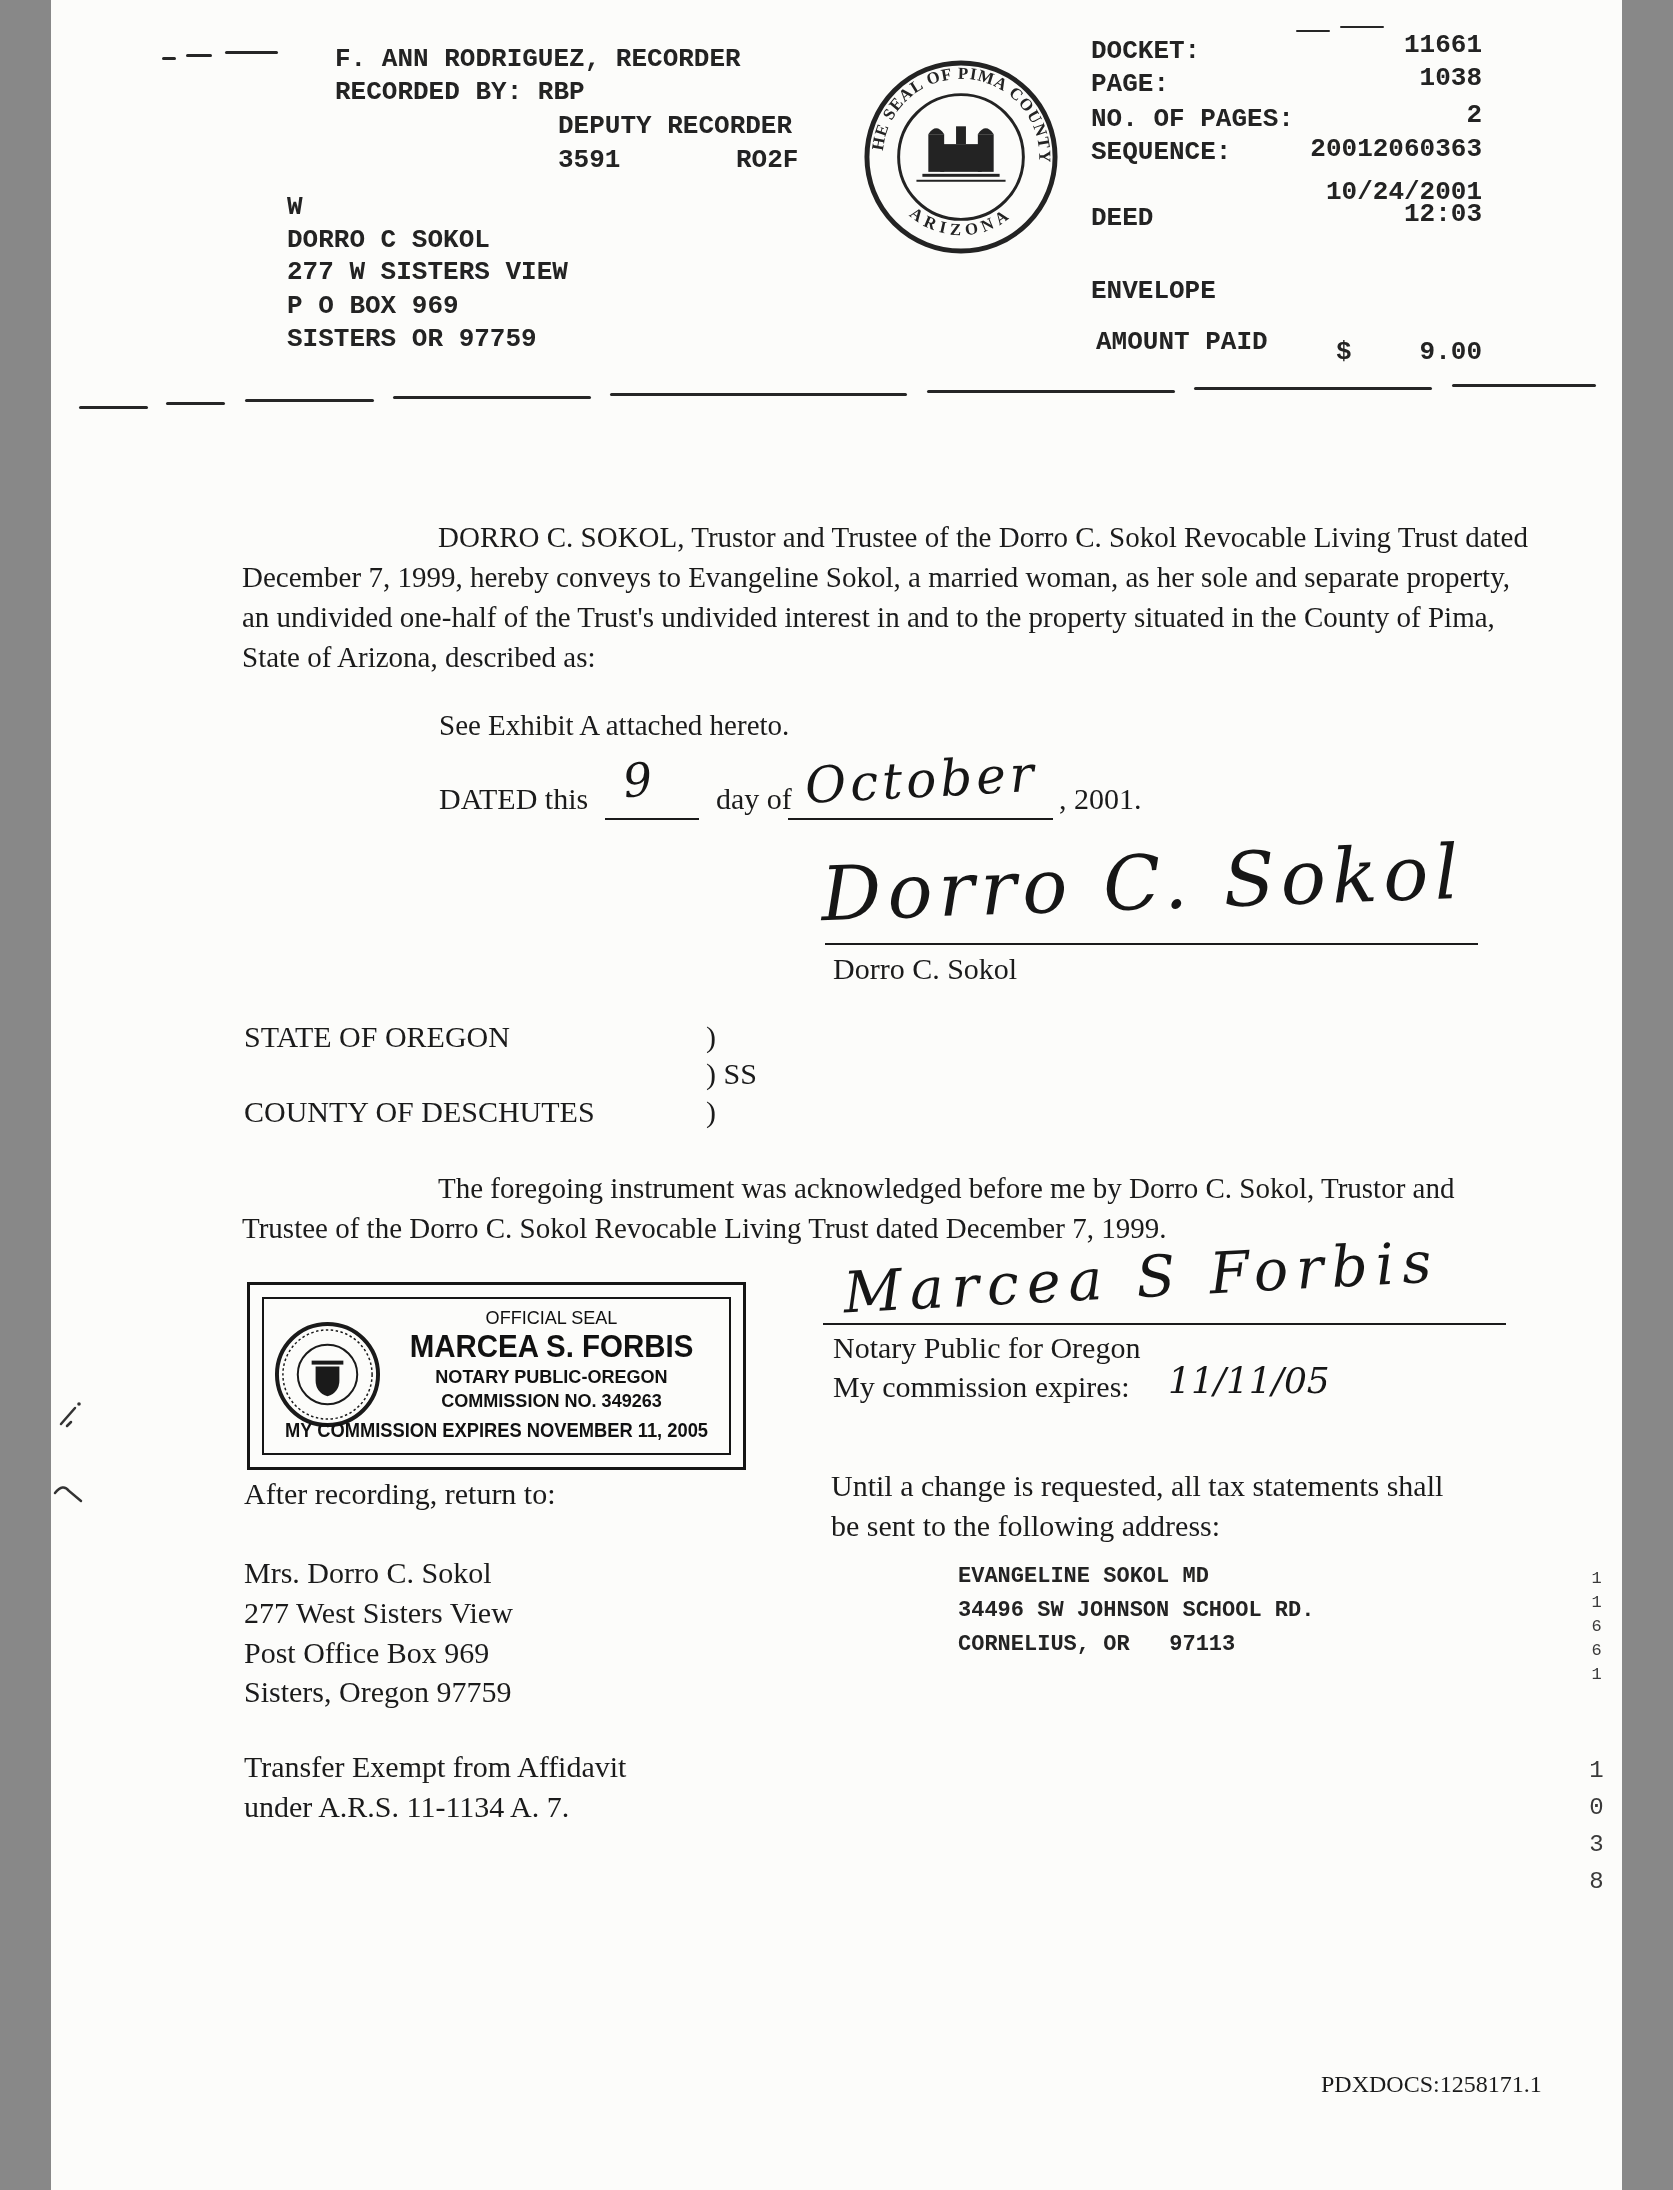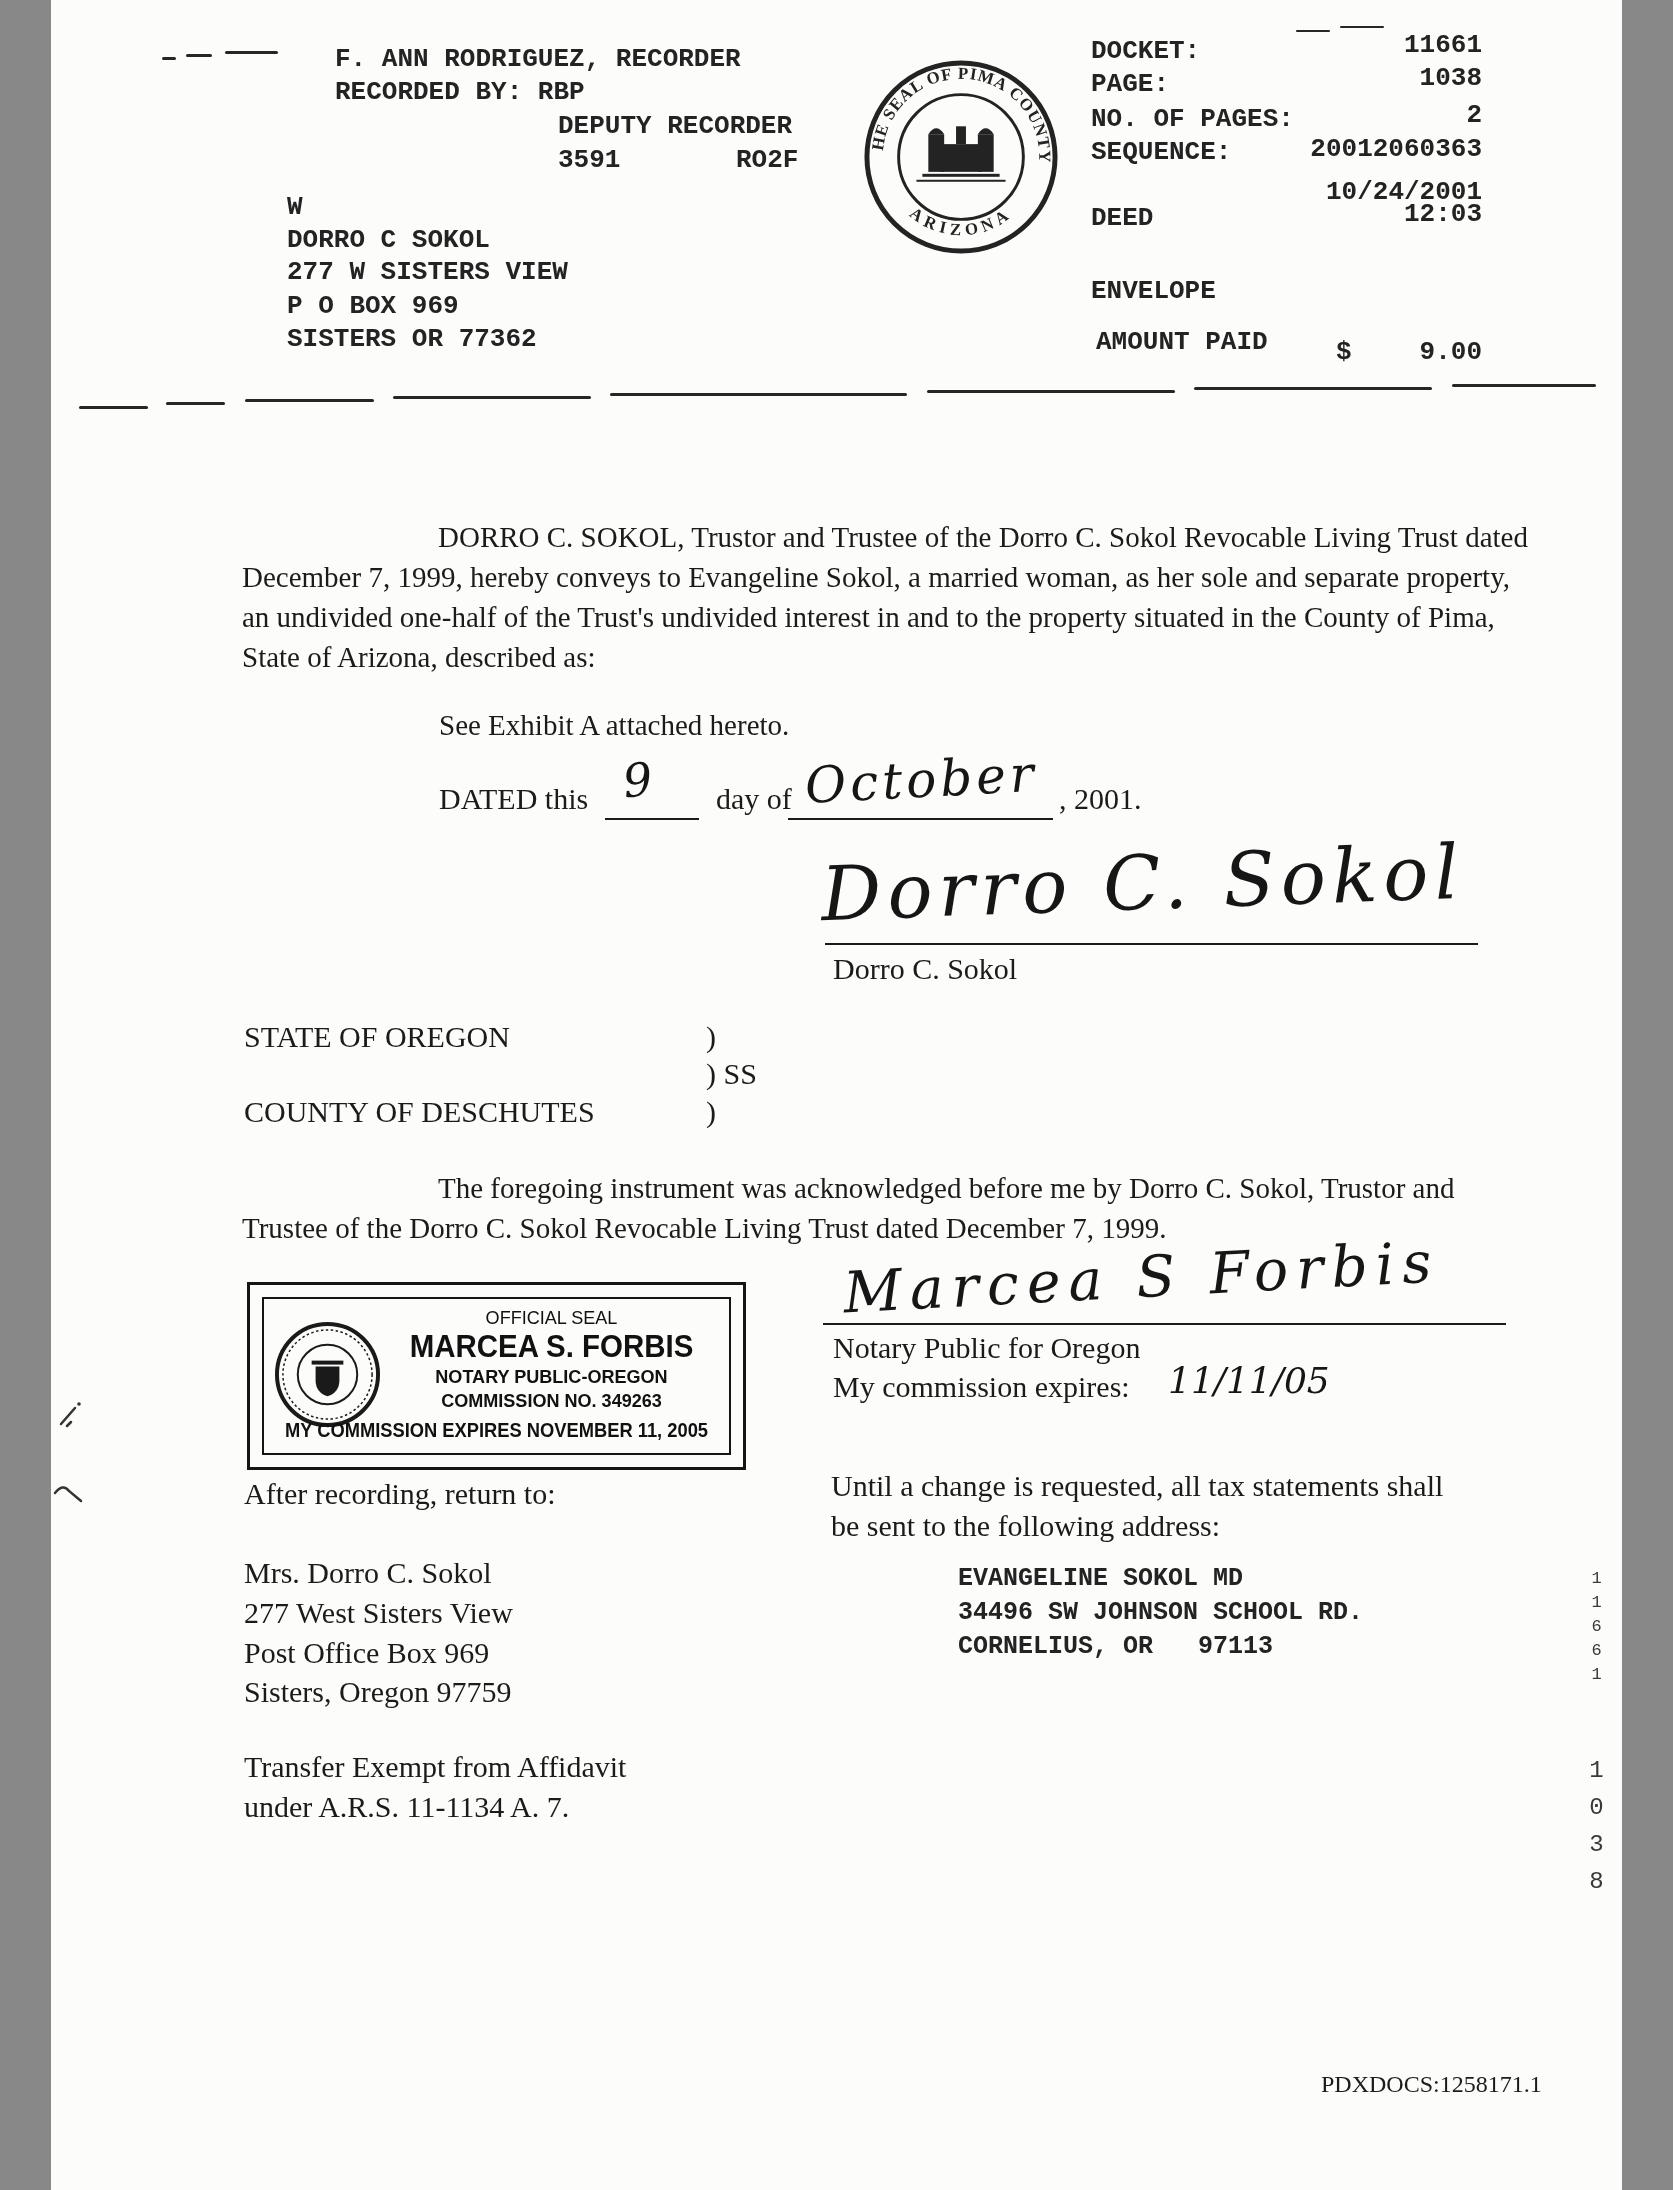--- a/index.html
+++ b/index.html
@@ -10,21 +10,21 @@
     font-family:"Liberation Serif",serif;
     color:#1b1b1b;
     overflow:hidden;
     margin:0 auto;
   }
   .abs{position:absolute;line-height:1.15;}
   .mono{
     font-family:"Liberation Mono","DejaVu Sans Mono",monospace;
     font-weight:bold;font-size:26px;color:#232323;white-space:pre;line-height:1;
   }
-  .mono-sm{font-size:25px;}
+  .mono-sm{font-size:22px;}
   .val{text-align:right;display:block;}
   .serif{font-size:29px;}
   .serif30{font-size:30px;}
   .title{font-size:29px;letter-spacing:1px;}
   .hand{
     font-family:"DejaVu Serif",serif;font-style:italic;color:#161616;
     white-space:nowrap;
   }
   .uline{position:absolute;background:#1b1b1b;height:2px;}
   .dash{position:absolute;background:#262626;height:3px;border-radius:2px;}
@@ -60,21 +60,21 @@
 
   <span class="abs mono" style="left:284px;top:46px;">F. ANN RODRIGUEZ, RECORDER</span>
   <span class="abs mono" style="left:284px;top:79px;">RECORDED BY: RBP</span>
   <span class="abs mono" style="left:507px;top:113px;">DEPUTY RECORDER</span>
   <span class="abs mono" style="left:507px;top:147px;">3591</span>
   <span class="abs mono" style="left:685px;top:147px;">RO2F</span>
   <span class="abs mono" style="left:236px;top:194px;">W</span>
   <span class="abs mono" style="left:236px;top:227px;">DORRO C SOKOL</span>
   <span class="abs mono" style="left:236px;top:259px;">277 W SISTERS VIEW</span>
   <span class="abs mono" style="left:236px;top:293px;">P O BOX 969</span>
-  <span class="abs mono" style="left:236px;top:326px;">SISTERS OR 77362</span>
+  <span class="abs mono" style="left:236px;top:326px;">SISTERS OR 97759</span>
 
   <svg class="abs" style="left:810px;top:57px;" width="200" height="200" viewBox="0 0 202 202">
     <circle cx="101" cy="101" r="95" fill="none" stroke="#232323" stroke-width="5"></circle>
     <circle cx="101" cy="101" r="63" fill="none" stroke="#232323" stroke-width="3"></circle>
     <defs>
       <path id="arcTop" d="M 22 101 A 79 79 0 0 1 180 101"></path>
       <path id="arcBot" d="M 22 101 A 79 79 0 0 0 180 101"></path>
     </defs>
     <text font-family="Liberation Serif, serif" font-size="17" font-weight="bold" fill="#232323" letter-spacing="1" text-anchor="middle">
       <textPath href="#arcTop" startOffset="50%">THE SEAL OF PIMA COUNTY</textPath>

